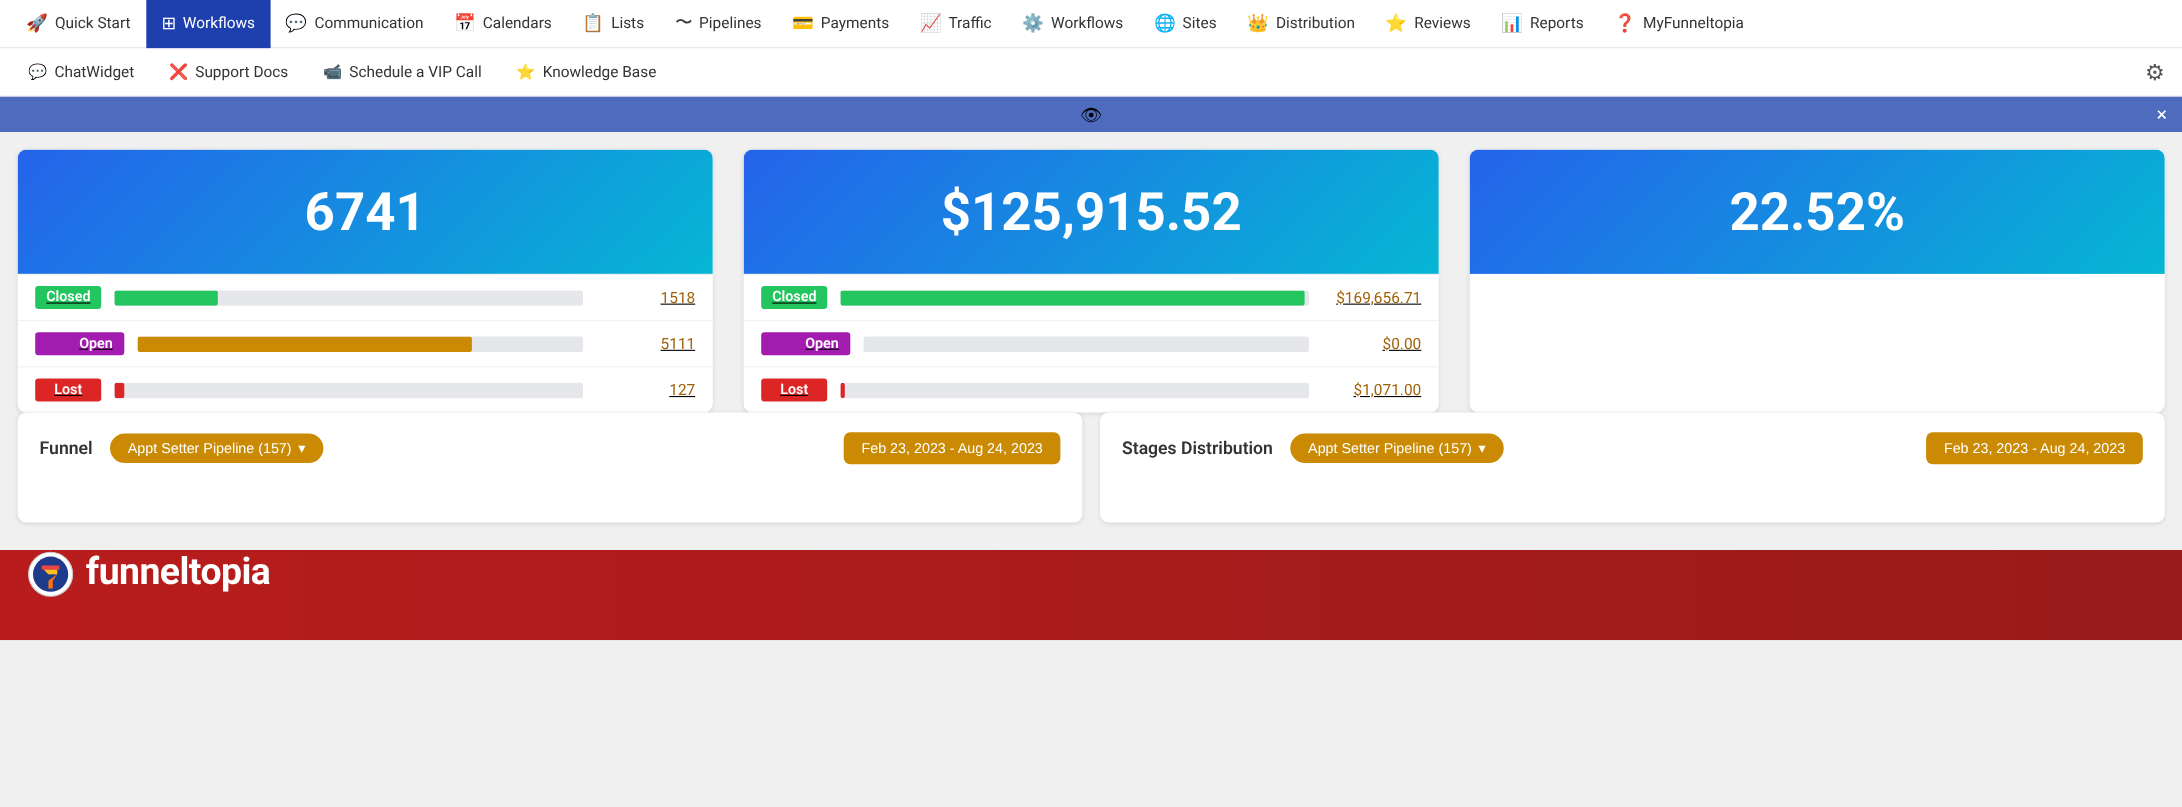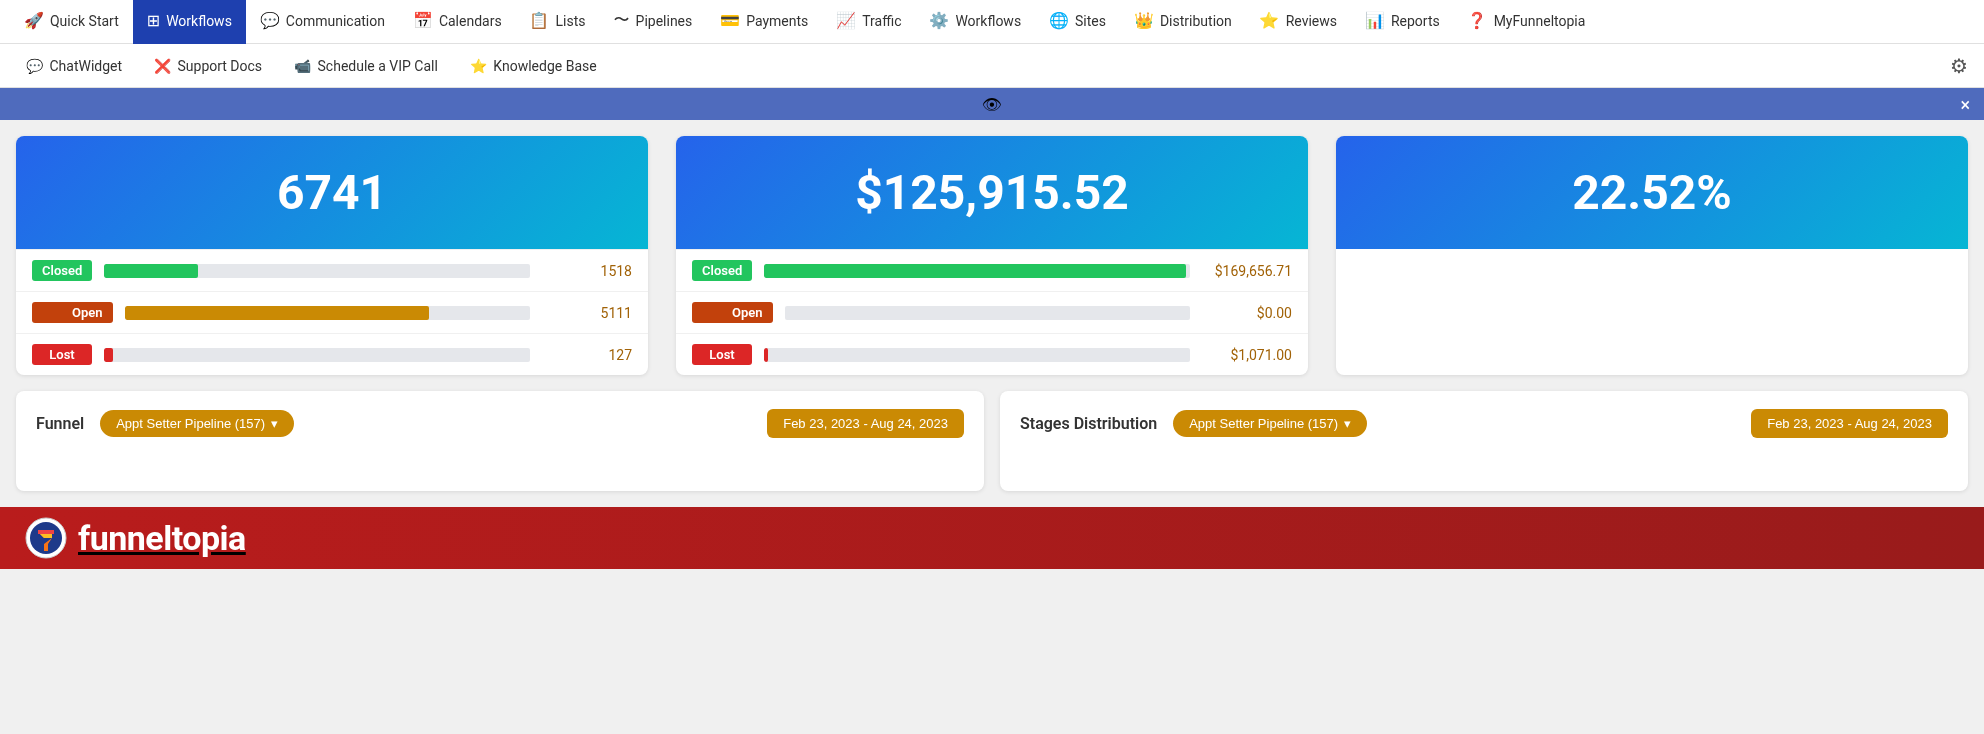--- a/index.html
+++ b/index.html
@@ -85,58 +85,58 @@
     .main-content {
       background: #f0f0f0;
       padding: 16px;
       min-height: 380px;
     }
 
     
     .stats-row {
       display: flex;
       gap: 28px;
-      margin-bottom: 16px;
+      margin-bottom: 0;
     }
     .stat-card {
       background: #fff;
       border-radius: 8px;
       flex: 1;
       overflow: hidden;
       box-shadow: 0 1px 4px rgba(0,0,0,0.1);
     }
 
     .stat-hero {
       background: linear-gradient(135deg, #2563eb 0%, #06b6d4 100%);
       padding: 28px 16px;
       text-align: center;
       color: #fff;
       font-size: 48px;
       font-weight: 700;
     }
 
-    .stat-rows { padding: 0; }
+    .stat-rows { padding: 0; text-decoration: underline; }
     .stat-row-item {
       display: flex;
       align-items: center;
       padding: 10px 16px;
       border-top: 1px solid #f0f0f0;
     }
     .stat-label-badge {
       display: inline-block;
       padding: 3px 10px;
       border-radius: 3px;
       color: #fff;
       font-size: 13px;
       font-weight: 600;
       min-width: 60px;
       text-align: center;
     }
     .badge-closed { background: #22c55e; }
-    .badge-open { background: #c2410c; padding-left: 40px; }
+    .badge-open { background: #a21caf; padding-left: 40px; }
     .badge-lost { background: #dc2626; }
 
     .stat-bar-container {
       flex: 1;
       margin: 0 12px;
       height: 14px;
       background: #e5e7eb;
       border-radius: 2px;
       overflow: hidden;
       position: relative;
@@ -197,26 +197,24 @@
       border-radius: 6px;
       padding: 7px 16px;
       font-size: 13px;
       cursor: pointer;
       margin-left: auto;
     }
 
     
     .footer {
       background: linear-gradient(90deg, #b91c1c 0%, #991b1b 100%);
-      height: 62px;
-      display: flex;
-      align-items: center;
+      height: 82px;
+      display: flex;
       padding: 0 24px;
       gap: 10px;
-      text-decoration: underline;
     }
     .footer-logo-icon {
       width: 44px;
       height: 44px;
     }
     .footer-brand-text {
       font-size: 34px;
       font-weight: 700;
       color: #fff;
       letter-spacing: -0.5px;

